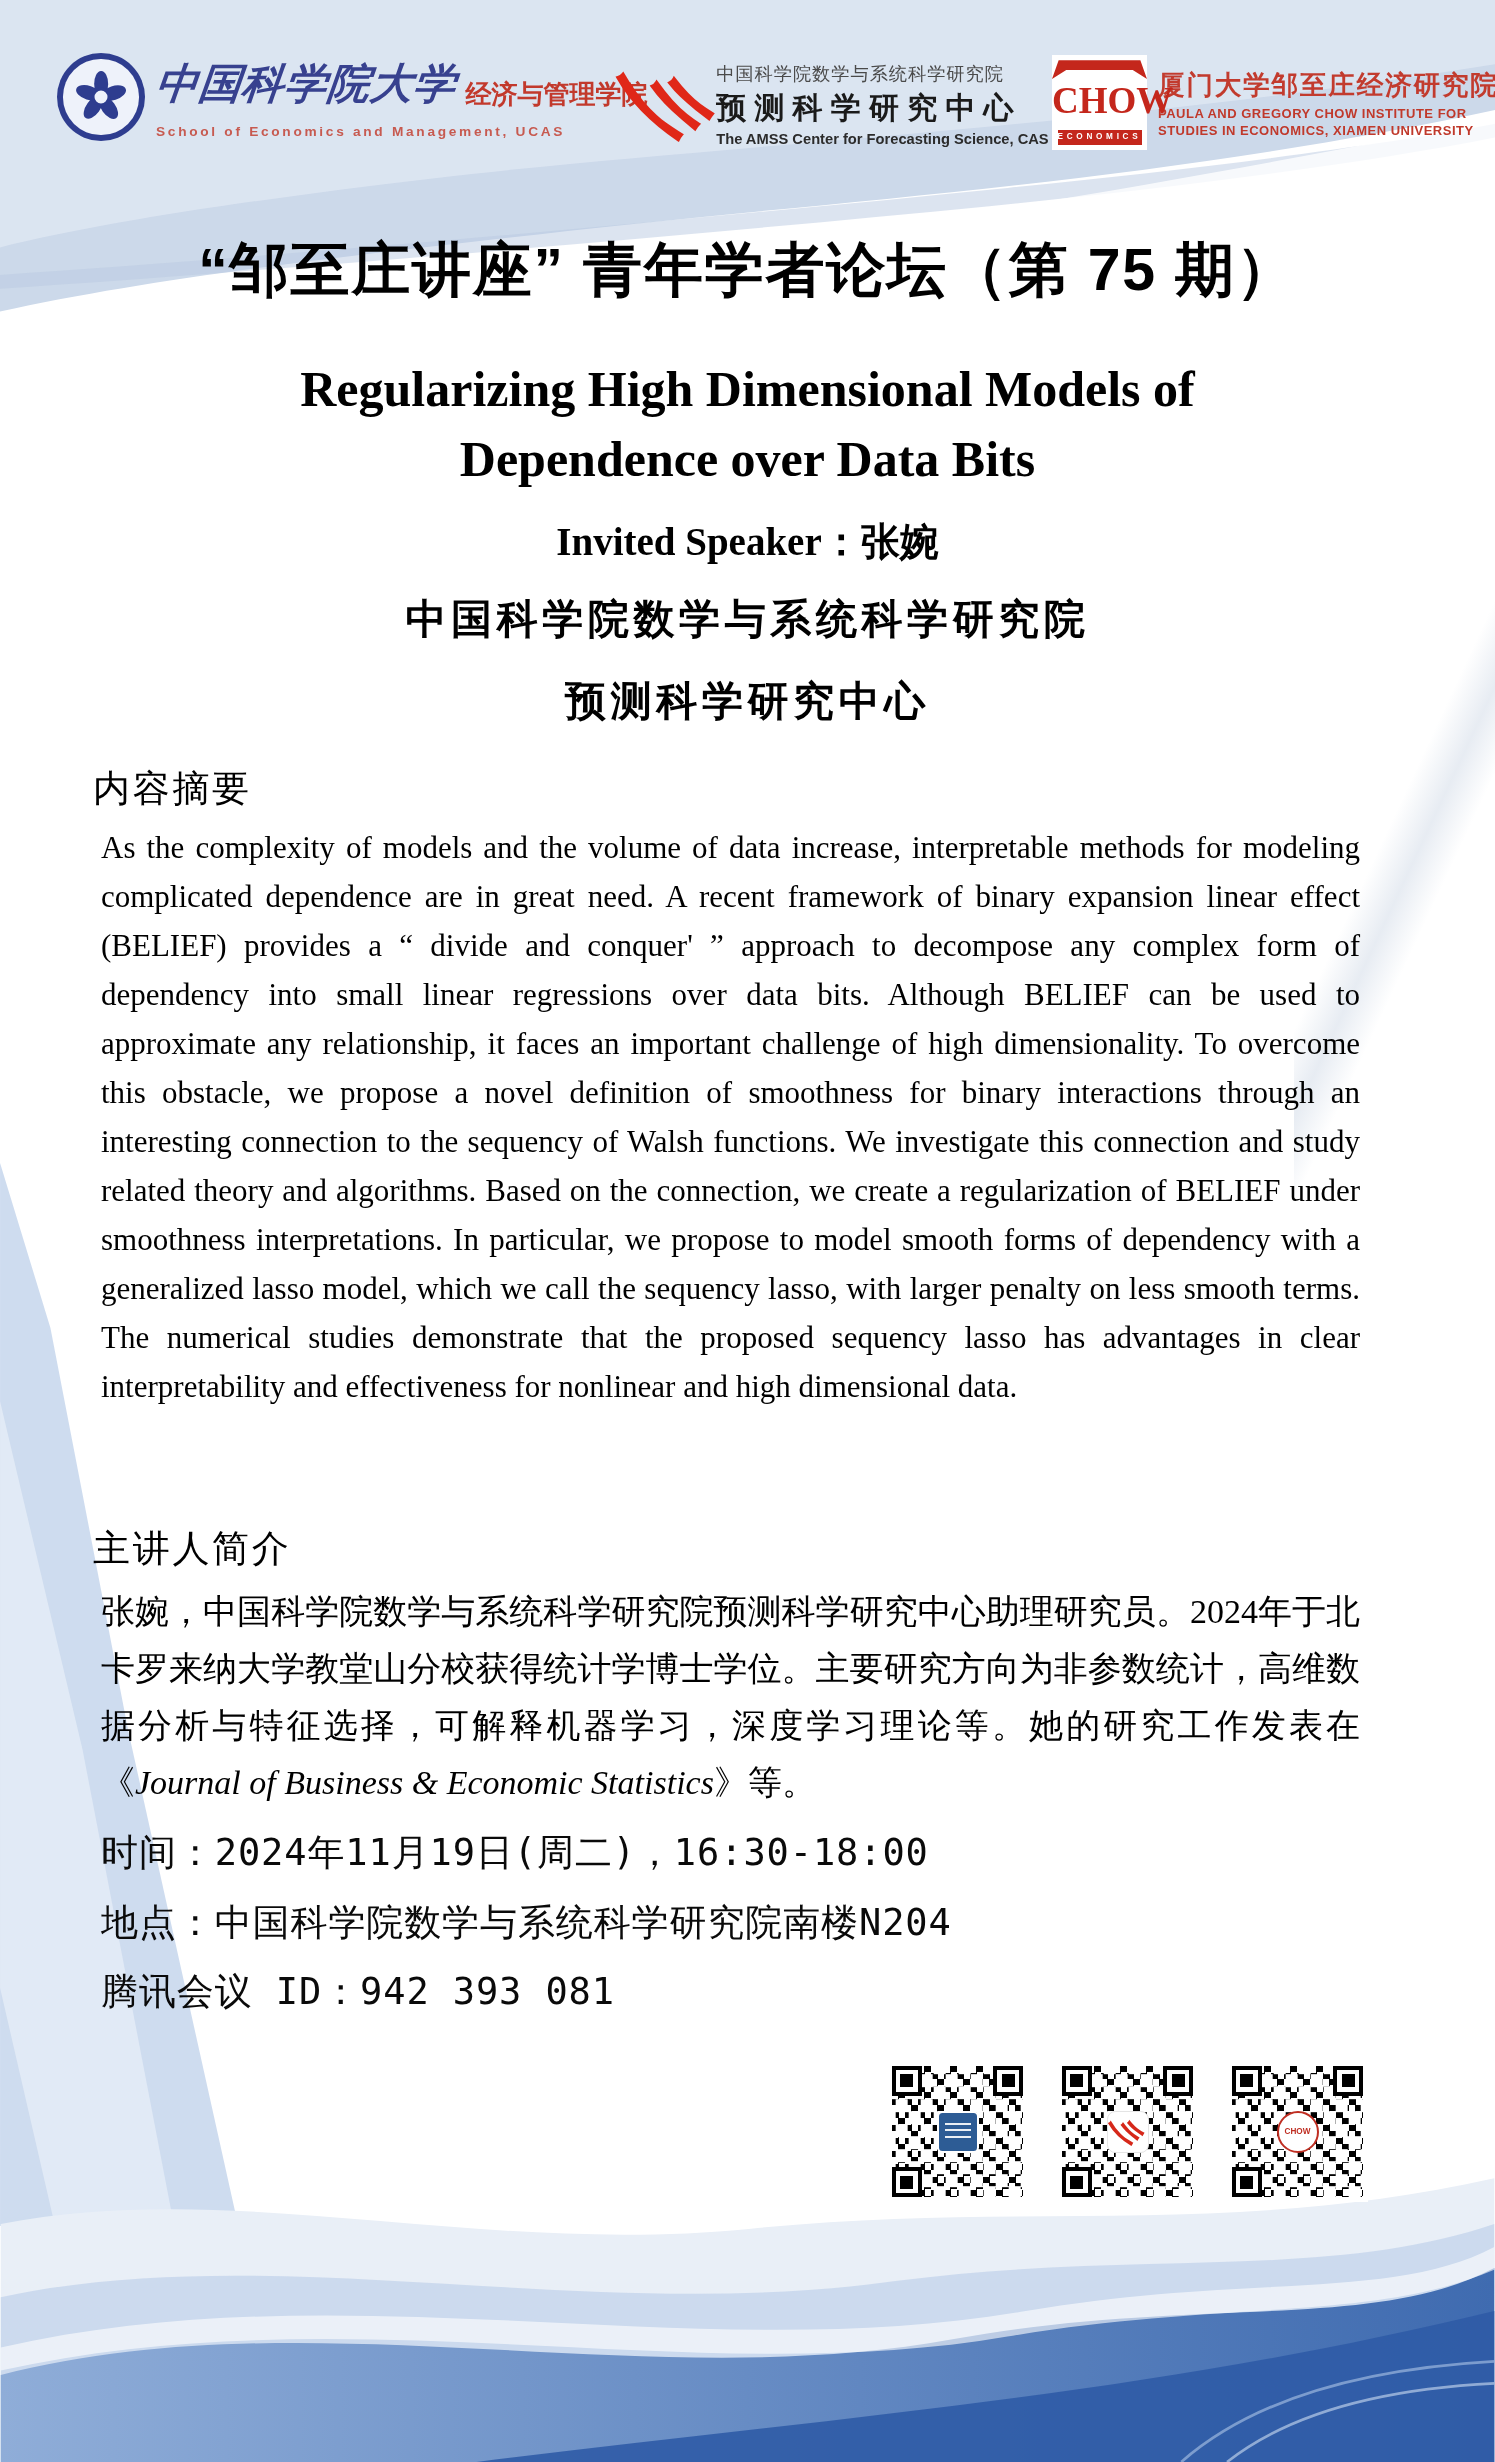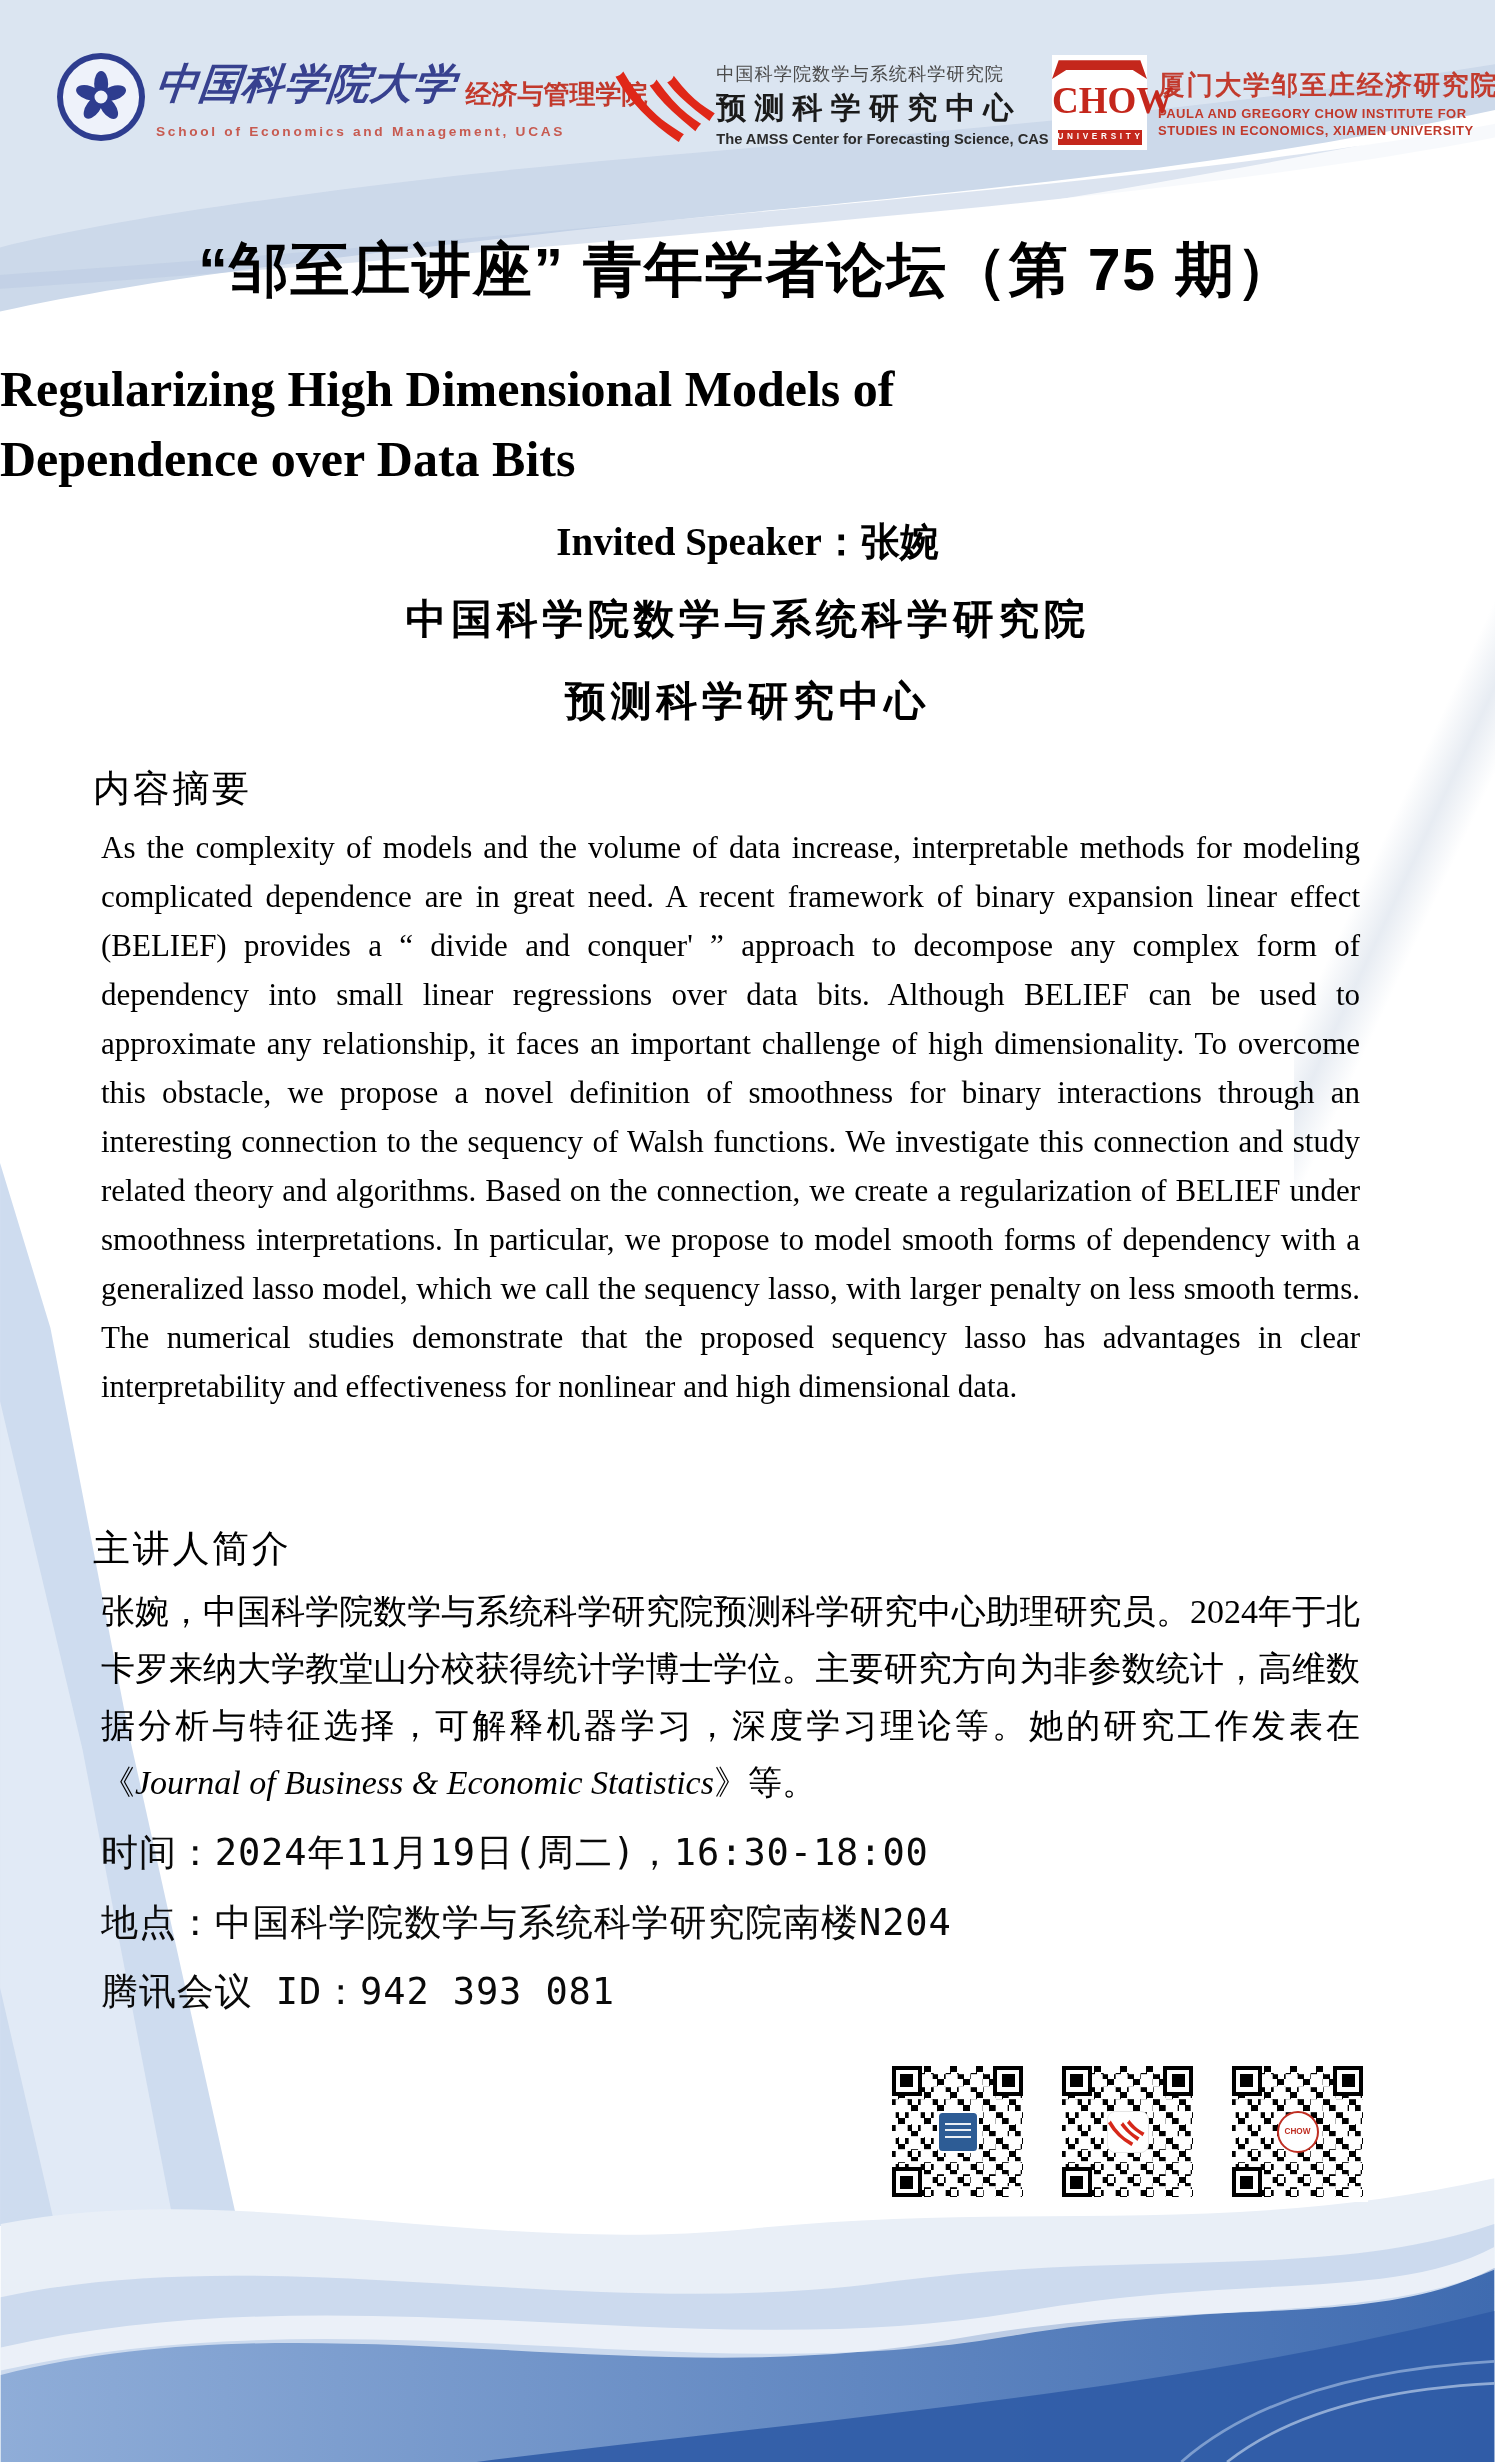--- a/index.html
+++ b/index.html
@@ -58,21 +58,21 @@
   .chow-band { position:absolute; bottom:5.5px; left:5.5px; right:5.5px; height:14.7px; background:#c4271c;
     color:#fff; font-size:8.2px; letter-spacing:3.7px; text-align:center; line-height:14.7px; font-weight:700; }
   .chow-text { margin-left:11px; }
   .chow-cn { font-family:"Liberation Serif","DejaVu Serif",serif; font-size:26.6px; color:#c23b2e; font-weight:700;
     letter-spacing:1.8px; white-space:nowrap; }
   .chow-en { font-size:13px; font-weight:700; color:#c0392b; letter-spacing:0.5px; margin-top:2.7px; white-space:nowrap; }
 
   
   .series-title { position:absolute; top:231px; left:0; width:100%; text-align:center;
     font-size:59px; font-weight:900; color:#000000; letter-spacing:1.8px; }
-  .talk-title { position:absolute; top:354px; left:0; width:100%; 
+  .talk-title { position:absolute; top:354px; left:0; width:100%; text-align:center;
     font-family:"Liberation Serif","DejaVu Serif",serif; font-weight:700; font-size:50px; line-height:70px; color:#000; }
   .speaker-line { position:absolute; top:515px; left:0; width:100%; text-align:center;
     font-family:"Liberation Serif","DejaVu Serif",serif; font-weight:700; font-size:39px; }
   .affil { position:absolute; left:0; width:100%; text-align:center;
     font-family:"Liberation Serif","DejaVu Serif",serif; font-weight:700; font-size:41px; letter-spacing:4.6px; }
   .affil-1 { top:592px; }
   .affil-2 { top:674px; }
 
   
   .section-heading { position:absolute; left:93px; font-size:37px; font-weight:400; letter-spacing:2.7px; color:#000; }
@@ -176,21 +176,21 @@
         <div class="amss-inst">中国科学院数学与系统科学研究院</div>
         <div class="amss-center">预测科学研究中心</div>
         <div class="amss-en">The AMSS Center for Forecasting Science, CAS</div>
       </div>
     </div>
 
     <div class="logo-group logo-chow">
       <div class="chow-gate">
         <div class="chow-roof"></div>
         <div class="chow-word">CHOW</div>
-        <div class="chow-band">UNIVERSITY</div>
+        <div class="chow-band">ECONOMICS</div>
       </div>
       <div class="chow-text">
         <div class="chow-cn">厦门大学邹至庄经济研究院</div>
         <div class="chow-en">PAULA AND GREGORY CHOW INSTITUTE FOR</div>
         <div class="chow-en">STUDIES IN ECONOMICS, XIAMEN UNIVERSITY</div>
       </div>
     </div>
 
     <div class="series-title">“邹至庄讲座” 青年学者论坛（第 75 期）</div>
     <div class="talk-title">

